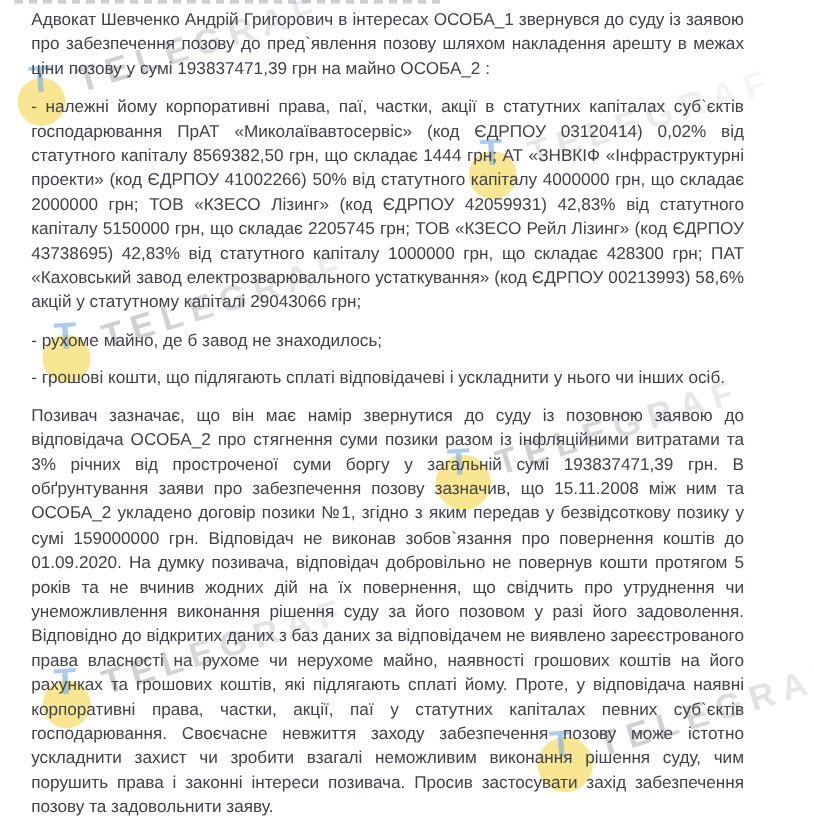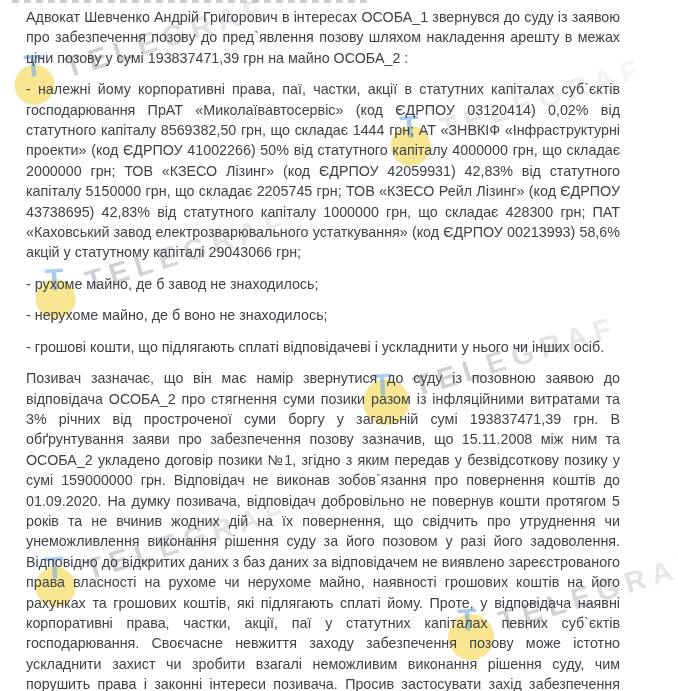--- a/index.html
+++ b/index.html
@@ -113,18 +113,17 @@
       </span>
       <span class="wm-text">TELEGRAF</span>
     </div>
 
   </div>
 
   <div class="content">
     <p>Адвокат Шевченко Андрій Григорович в інтересах ОСОБА_1 звернувся до суду із заявою про забезпечення позову до пред`явлення позову шляхом накладення арешту в межах ціни позову у сумі 193837471,39 грн на майно ОСОБА_2 :</p>
     <p>- належні йому корпоративні права, паї, частки, акції в статутних капіталах суб`єктів господарювання ПрАТ «Миколаївавтосервіс» (код ЄДРПОУ 03120414) 0,02% від статутного капіталу 8569382,50 грн, що складає 1444 грн; АТ «ЗНВКІФ «Інфраструктурні проекти» (код ЄДРПОУ 41002266) 50% від статутного капіталу 4000000 грн, що складає 2000000 грн; ТОВ «КЗЕСО Лізинг» (код ЄДРПОУ 42059931) 42,83% від статутного капіталу 5150000 грн, що складає 2205745 грн; ТОВ «КЗЕСО Рейл Лізинг» (код ЄДРПОУ 43738695) 42,83% від статутного капіталу 1000000 грн, що складає 428300 грн; ПАТ «Каховський завод електрозварювального устаткування» (код ЄДРПОУ 00213993) 58,6% акцій у статутному капіталі 29043066 грн;</p>
     <p>- рухоме майно, де б завод не знаходилось;</p>
-    <p>- нерухоме майно, де б воно не знаходилось;</p>
     <p>- грошові кошти, що підлягають сплаті відповідачеві і ускладнити у нього чи інших осіб.</p>
     <p>Позивач зазначає, що він має намір звернутися до суду із позовною заявою до відповідача ОСОБА_2 про стягнення суми позики разом із інфляційними витратами та 3% річних від простроченої суми боргу у загальній сумі 193837471,39 грн. В обґрунтування заяви про забезпечення позову зазначив, що 15.11.2008 між ним та ОСОБА_2 укладено договір позики №1, згідно з яким передав у безвідсоткову позику у сумі 159000000 грн. Відповідач не виконав зобов`язання про повернення коштів до 01.09.2020. На думку позивача, відповідач добровільно не повернув кошти протягом 5 років та не вчинив жодних дій на їх повернення, що свідчить про утруднення чи унеможливлення виконання рішення суду за його позовом у разі його задоволення. Відповідно до відкритих даних з баз даних за відповідачем не виявлено зареєстрованого права власності на рухоме чи нерухоме майно, наявності грошових коштів на його рахунках та грошових коштів, які підлягають сплаті йому. Проте, у відповідача наявні корпоративні права, частки, акції, паї у статутних капіталах певних суб`єктів господарювання. Своєчасне невжиття заходу забезпечення позову може істотно ускладнити захист чи зробити взагалі неможливим виконання рішення суду, чим порушить права і законні інтереси позивача. Просив застосувати захід забезпечення позову та задовольнити заяву.</p>
   </div>
 
 </div>
 
 </body></html>

